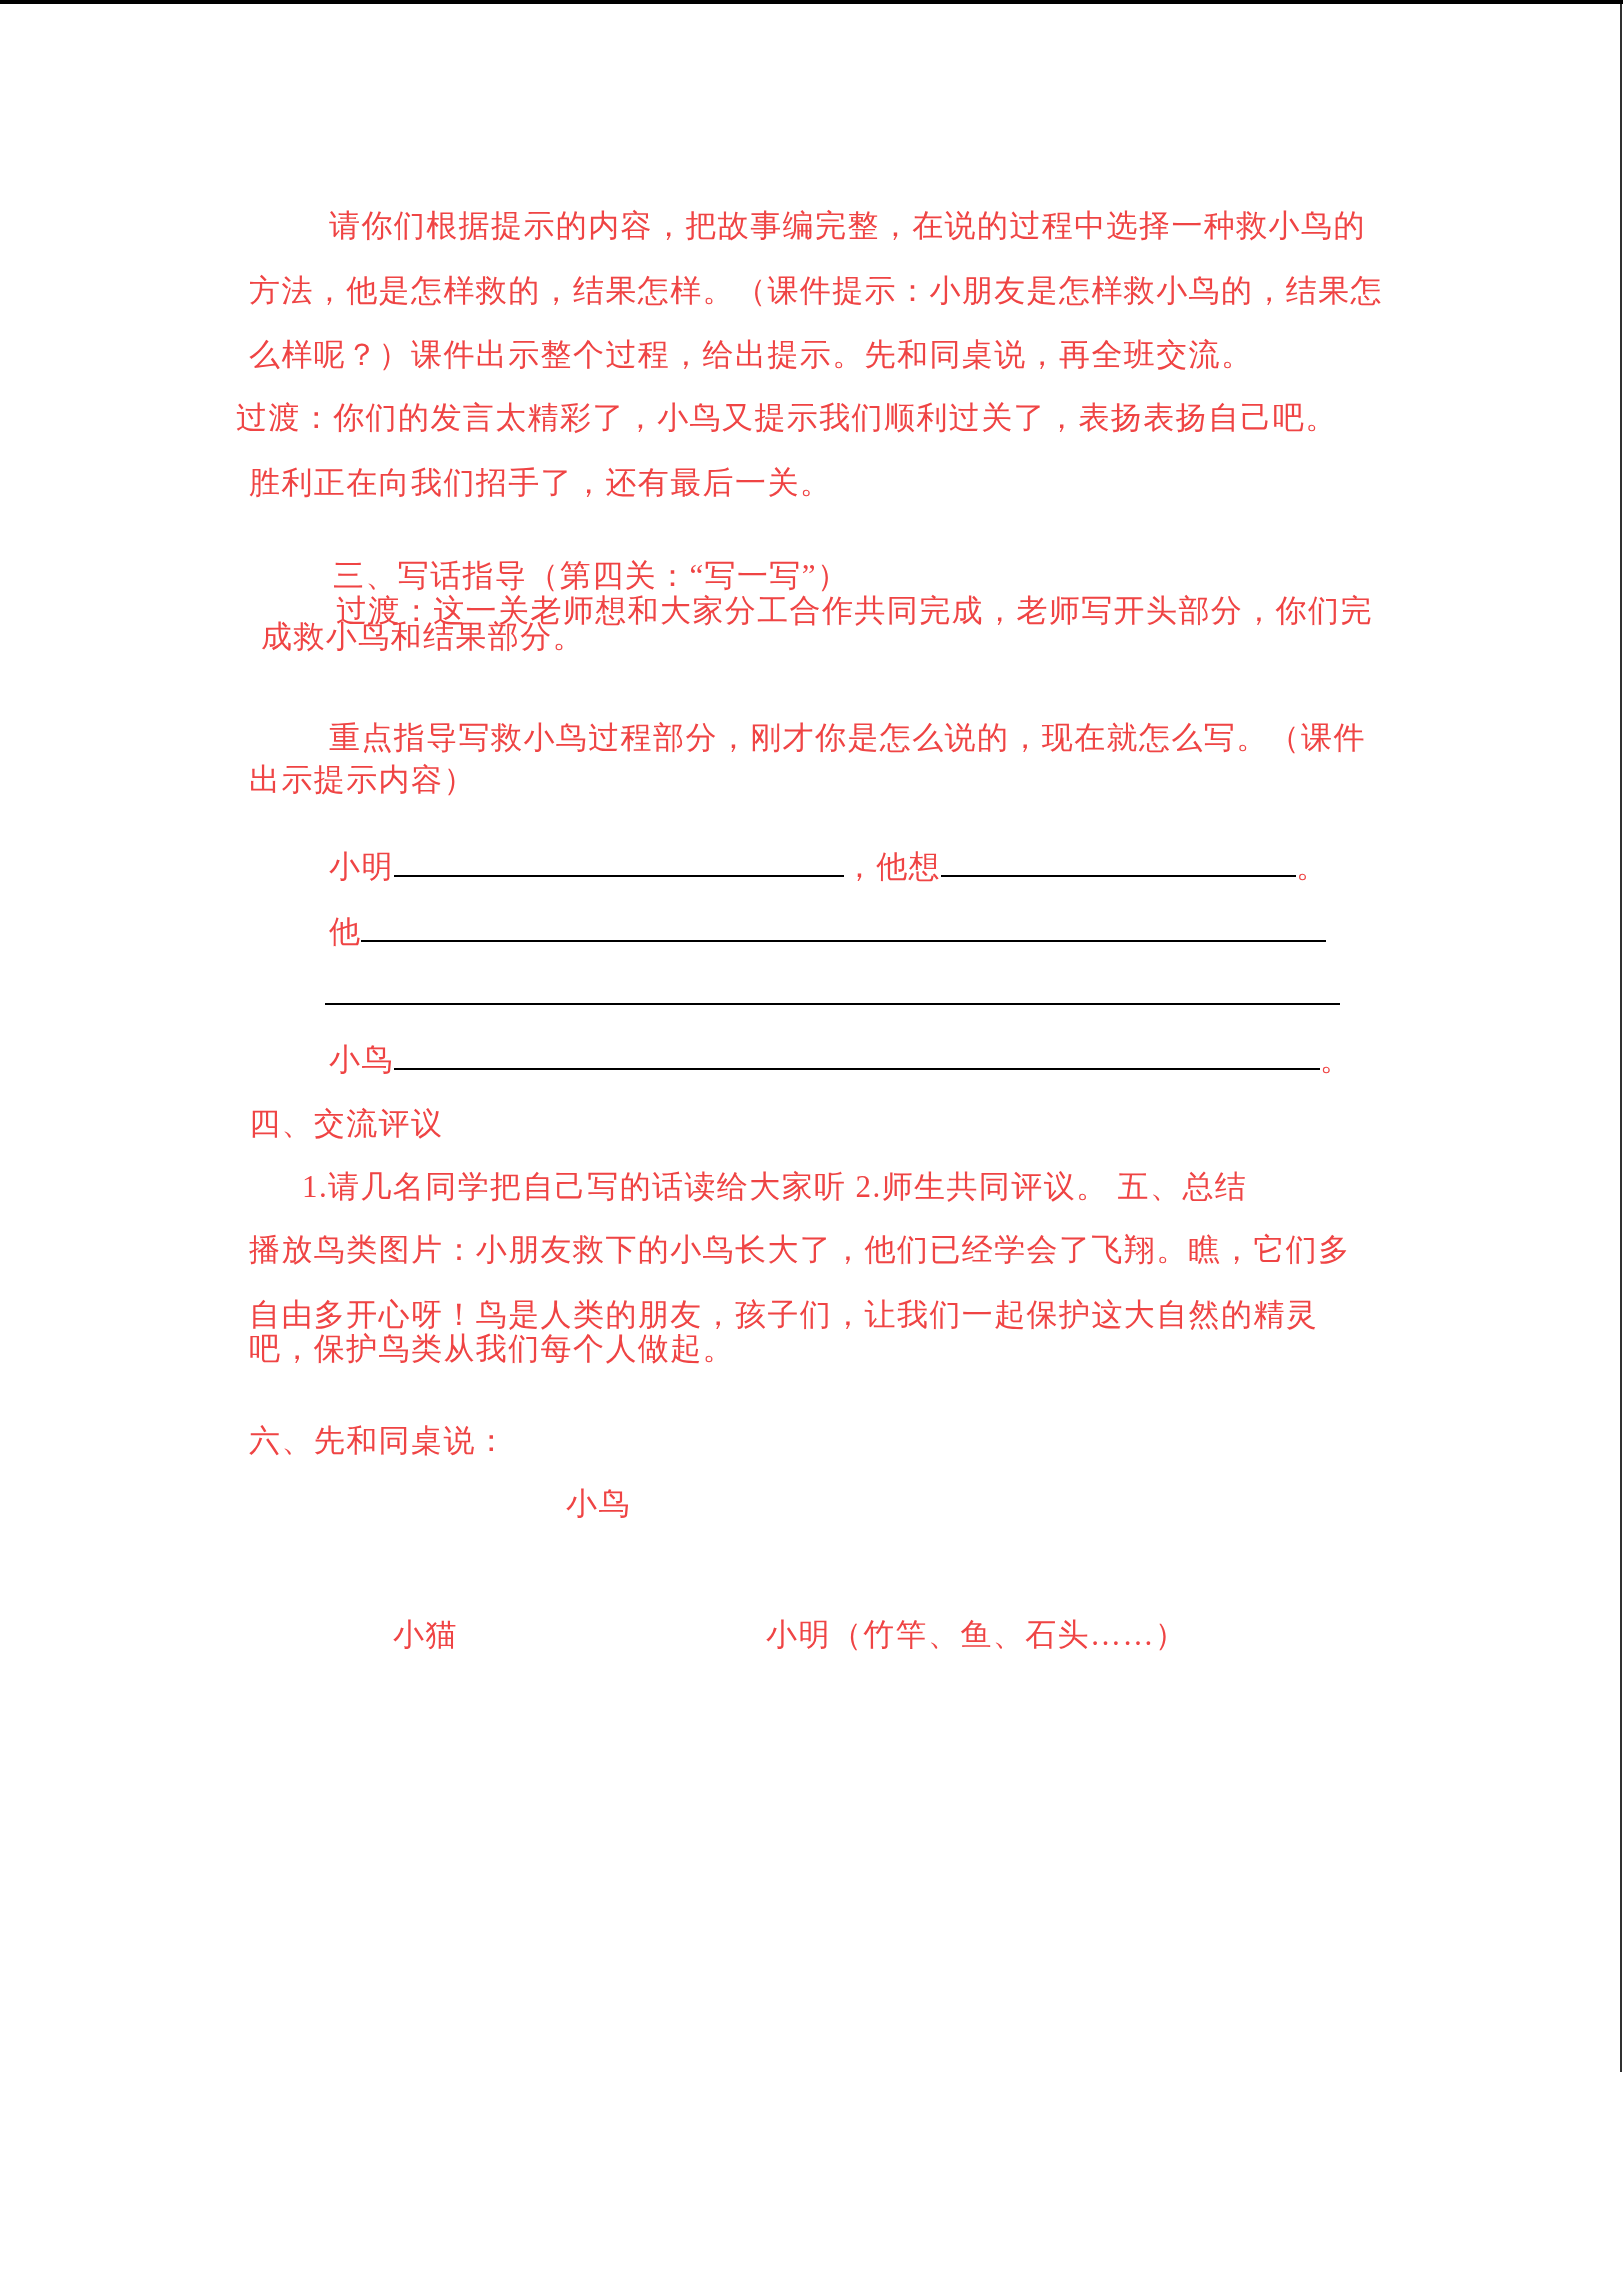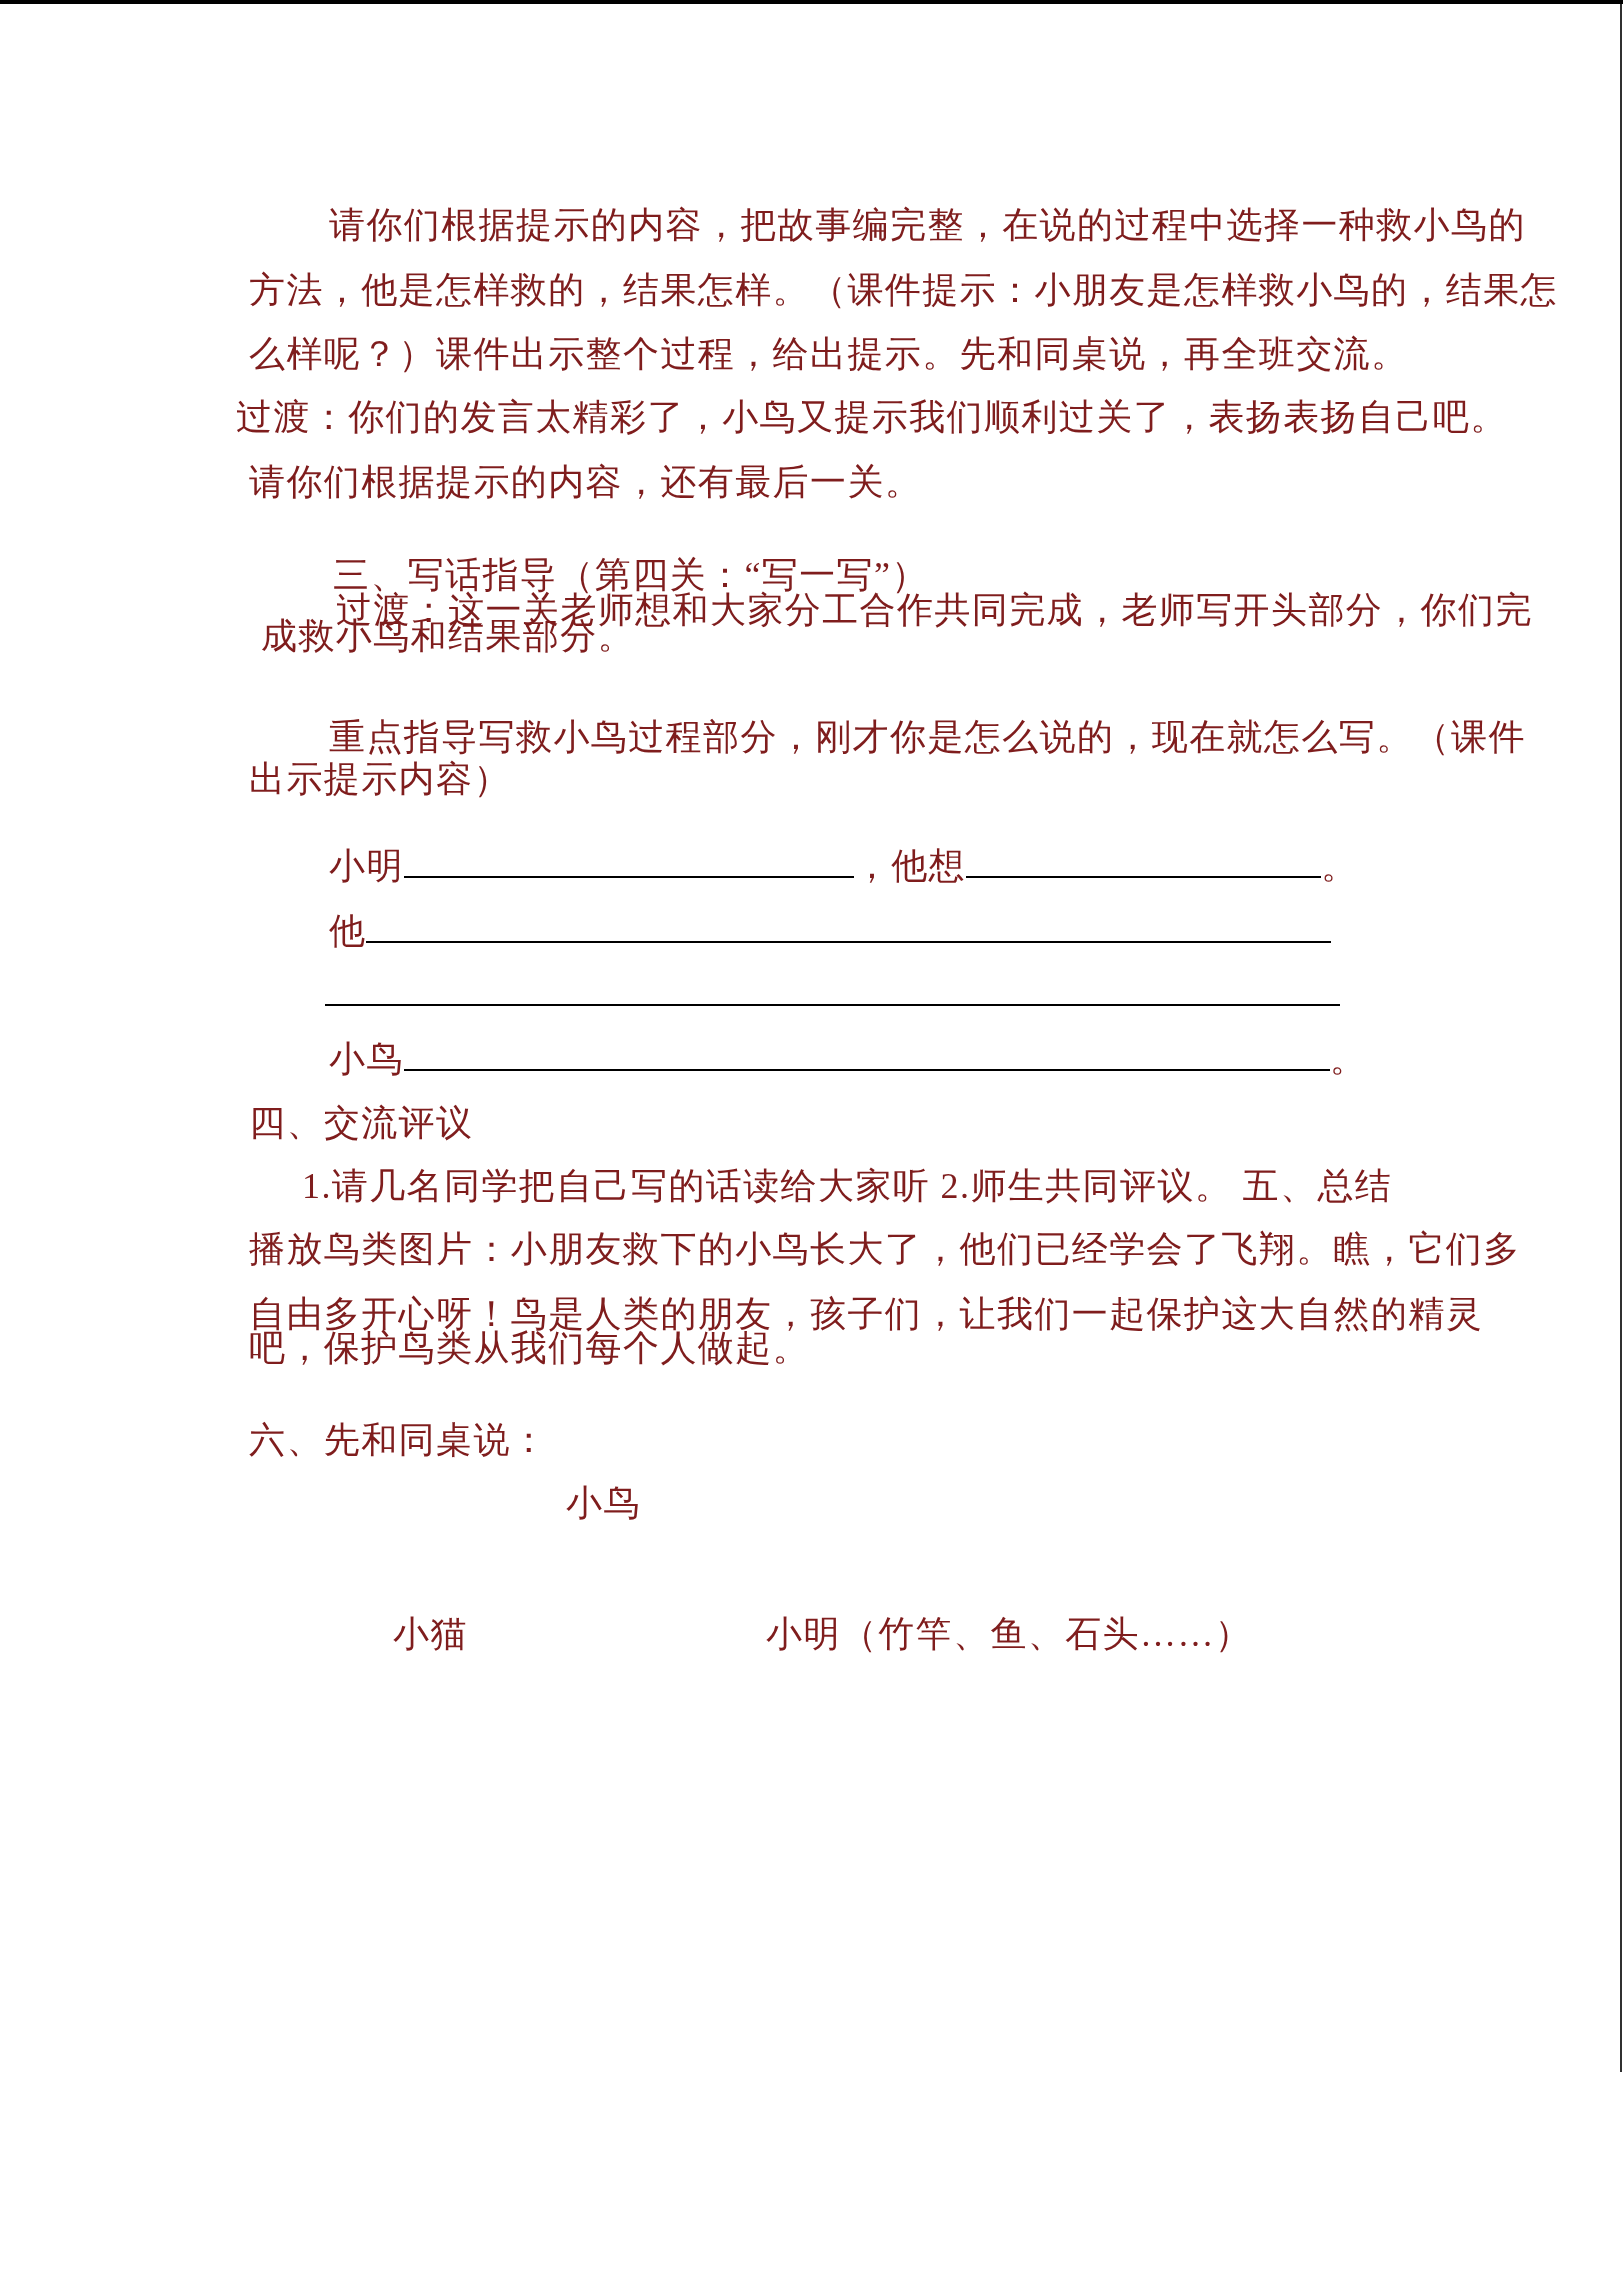--- a/index.html
+++ b/index.html
@@ -27,45 +27,45 @@
     position: absolute;
     left: 1620px;
     top: 4.1px;
     width: 2px;
     height: 2068px;
     background: #303030;
   }
   .doc-line {
     position: absolute;
     white-space: nowrap;
-    font-size: 36px;
+    font-size: 31px;
     line-height: 65px;
     height: 65px;
-    color: #7f1d1d;
+    color: #ef4444;
     letter-spacing: 1.4px;
   }
   .blank-field {
     display: inline-block;
     height: 38px;
     border-bottom: 2.7px solid #000000;
     vertical-align: baseline;
   }
 </style>
 </head>
 <body>
 
 <div class="page">
   <div class="top-border"></div>
   <div class="right-border"></div>
   <div id="doc-content">
       <div class="doc-line" style="left: 329px; top: 193px;"><span>请你们根据提示的内容，把故事编完整，在说的过程中选择一种救小鸟的</span></div>
       <div class="doc-line" style="left: 249px; top: 258px;"><span>方法，他是怎样救的，结果怎样。（课件提示：小朋友是怎样救小鸟的，结果怎</span></div>
       <div class="doc-line" style="left: 249px; top: 322px;"><span>么样呢？）课件出示整个过程，给出提示。先和同桌说，再全班交流。</span></div>
       <div class="doc-line" style="left: 236px; top: 385px;"><span>过渡：你们的发言太精彩了，小鸟又提示我们顺利过关了，表扬表扬自己吧。</span></div>
-      <div class="doc-line" style="left: 249px; top: 450px;"><span>请你们根据提示的内容，还有最后一关。</span></div>
+      <div class="doc-line" style="left: 249px; top: 450px;"><span>胜利正在向我们招手了，还有最后一关。</span></div>
       <div class="doc-line" style="left: 333px; top: 543px;"><span>三、写话指导（第四关：“写一写”）</span></div>
       <div class="doc-line" style="left: 336px; top: 578px;"><span>过渡：这一关老师想和大家分工合作共同完成，老师写开头部分，你们完</span></div>
       <div class="doc-line" style="left: 249px; top: 604px; margin-left: 12px;"><span>成救小鸟和结果部分。</span></div>
       <div class="doc-line" style="left: 329px; top: 705px;"><span>重点指导写救小鸟过程部分，刚才你是怎么说的，现在就怎么写。（课件</span></div>
       <div class="doc-line" style="left: 249px; top: 747px;"><span>出示提示内容）</span></div>
       <div class="doc-line" style="left: 329px; top: 834px;"><span>小明</span><span class="blank-field" style="width: 450px;"></span><span>，他想</span><span class="blank-field" style="width: 355px;"></span><span>。</span></div>
       <div class="doc-line" style="left: 329px; top: 899px;"><span>他</span><span class="blank-field" style="width: 965px;"></span></div>
       <div class="doc-line" style="left: 325px; top: 962px;"><span class="blank-field" style="width: 1015px;"></span></div>
       <div class="doc-line" style="left: 329px; top: 1027px;"><span>小鸟</span><span class="blank-field" style="width: 926px;"></span><span>。</span></div>
       <div class="doc-line" style="left: 249px; top: 1091px;"><span>四、交流评议</span></div>

